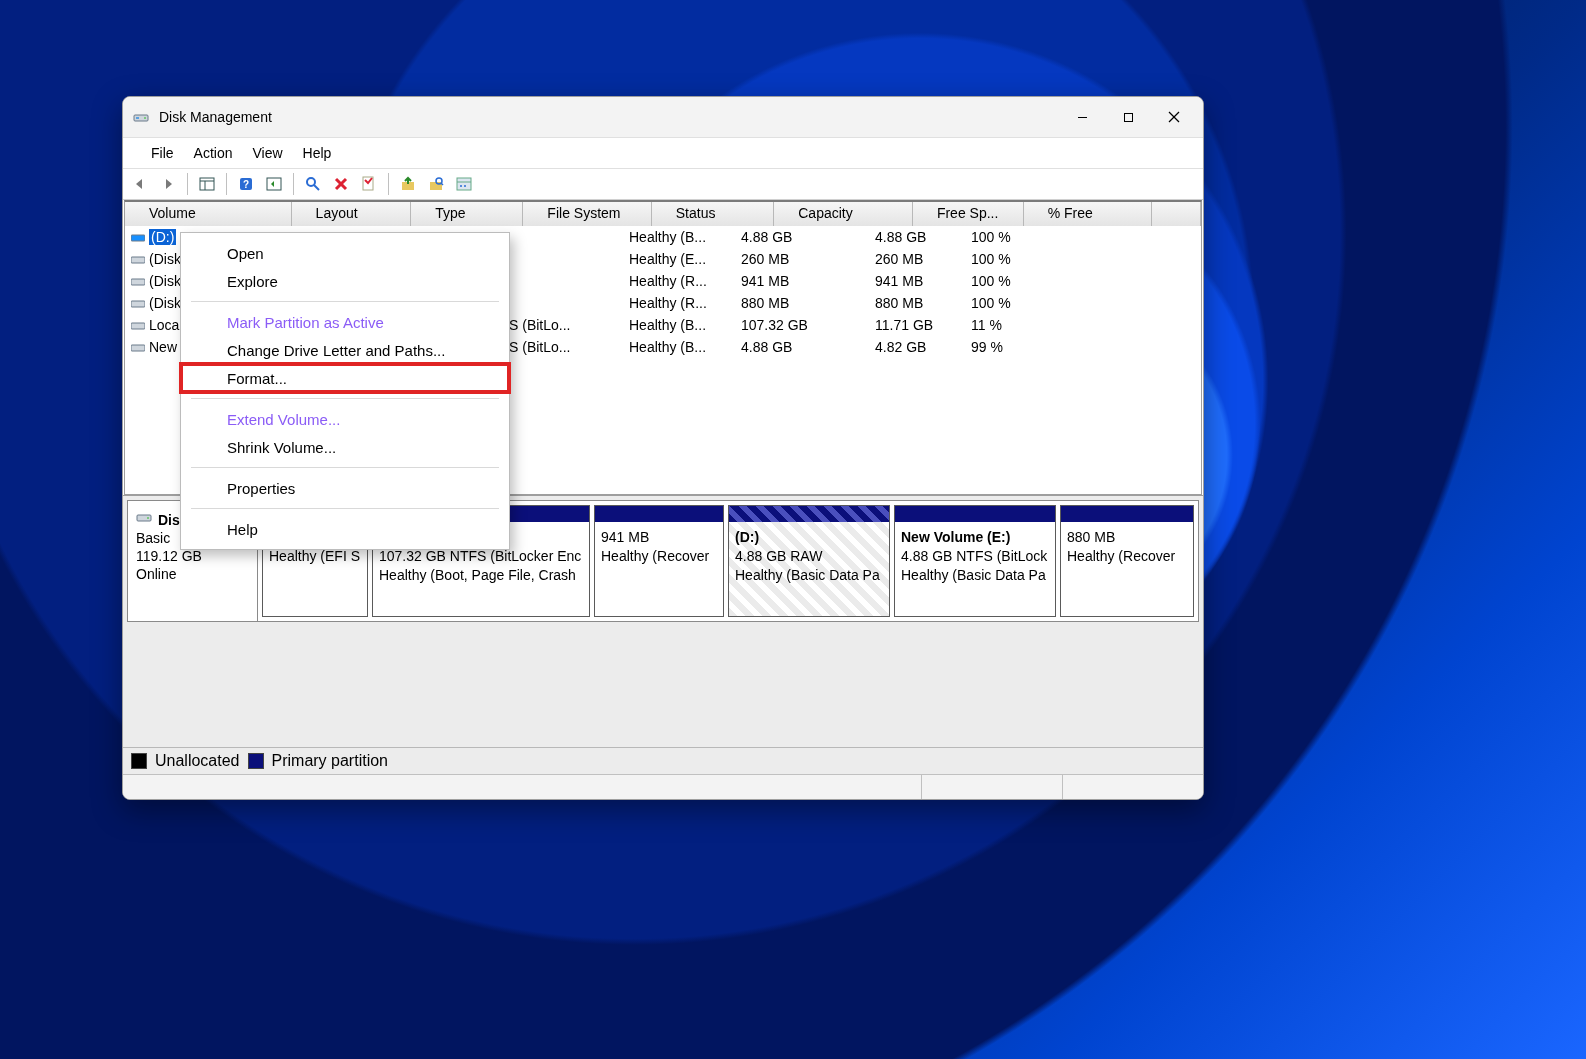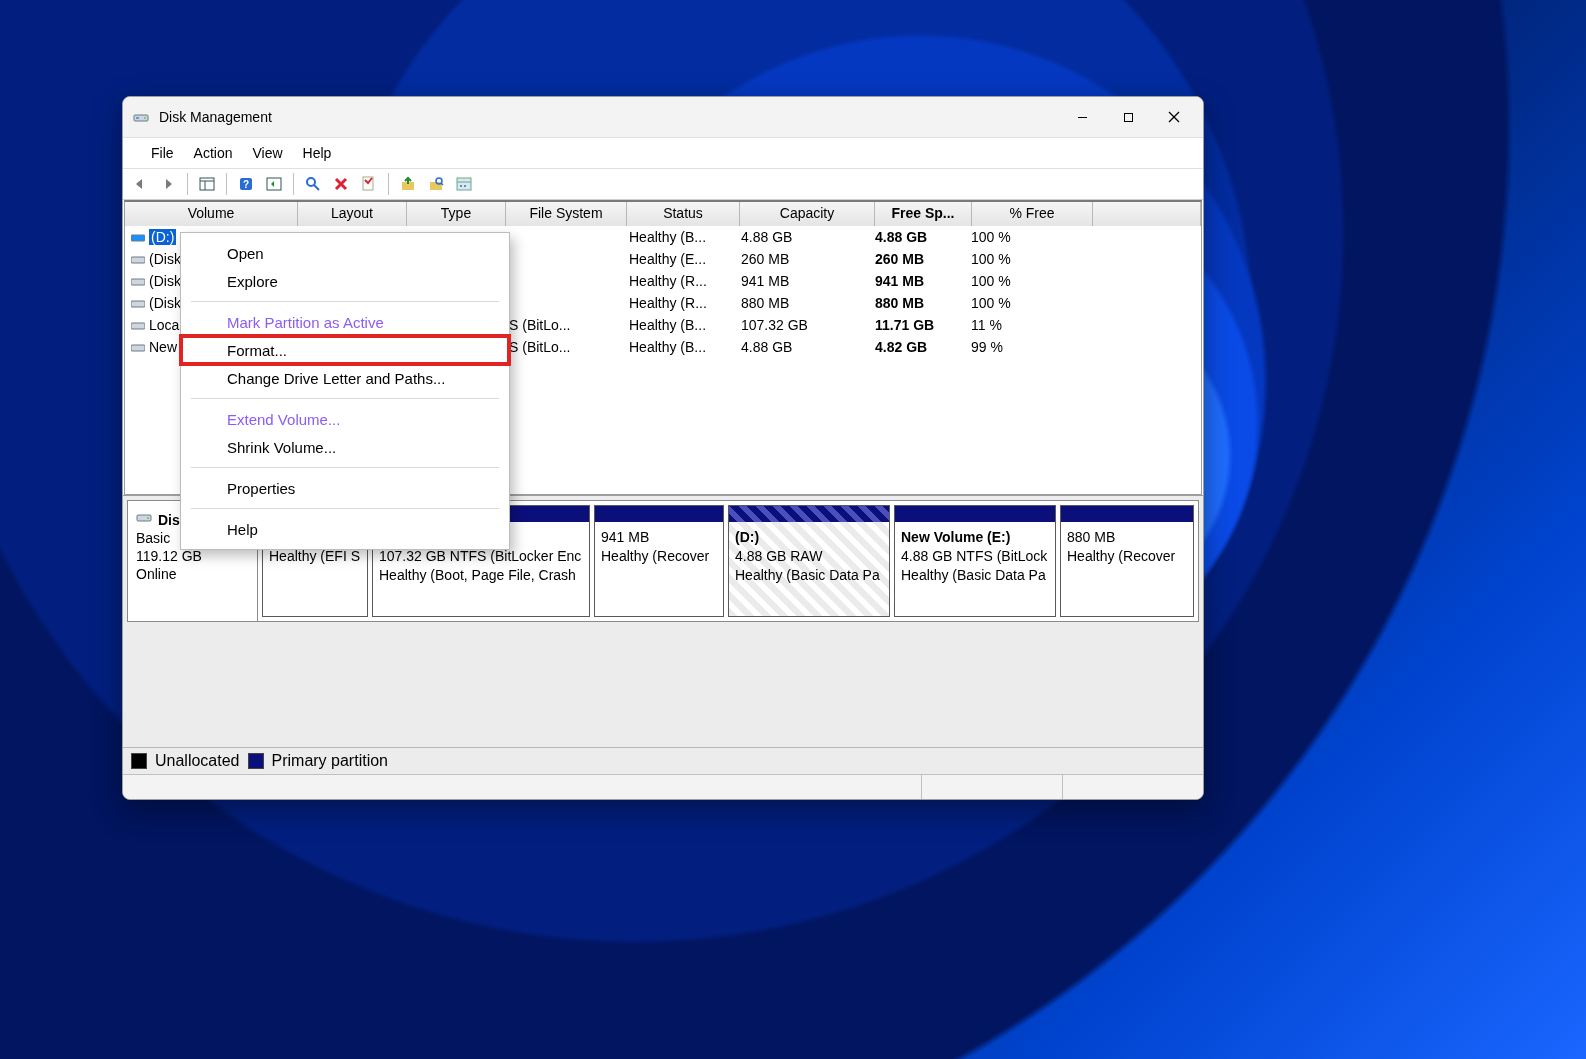--- a/index.html
+++ b/index.html
@@ -34,28 +34,28 @@
   .menubar{height:30px;display:flex;align-items:center;background:#fff;border-bottom:1px solid #e0e0e0;padding:0 18px;font-size:14px;}
   .menubar div{padding:4px 10px;}
   
   .toolbar{height:30px;display:flex;align-items:center;background:#fff;border-bottom:1px solid #d0d0d0;padding:0 4px;gap:2px;}
   .tbtn{width:24px;height:24px;display:flex;align-items:center;justify-content:center;border:1px solid transparent;}
   .tsep{width:1px;height:22px;background:#c0c0c0;margin:0 4px;}
   .tbtn svg{width:16px;height:16px;}
   
   .list-wrap{flex:none;background:#fff;border:1px solid #9e9e9e;border-top:2px solid #7a7a7a;margin:0 1px;}
   .list-header{display:flex;height:24px;background:linear-gradient(#f6f6f6,#e4e4e4);font-size:14px;}
-  .list-header div{border-right:1px solid #b8b8b8;padding:3px 6px;overflow:hidden;white-space:nowrap;text-overflow:ellipsis;text-align:center;}
+  .list-header div{border-right:1px solid #b8b8b8;padding:3px 24px;overflow:hidden;white-space:nowrap;text-overflow:ellipsis;}
   .col-vol{width:160px;}
   .col-layout{width:96px;}
   .col-type{width:86px;}
   .col-fs{width:108px;}
   .col-status{width:100px;}
   .col-cap{width:122px;}
-  .col-free{width:84px;font-weight:bold;}
+  .col-free{width:84px;}
   .col-pct{width:108px;}
   .col-rest{flex:1;}
   .list-body{height:268px;overflow:auto;background:#fff;}
   .row{display:flex;height:22px;align-items:center;font-size:14px;}
   .row>div{padding:0 6px;overflow:hidden;white-space:nowrap;text-overflow:ellipsis;}
   .row .vol-icon{width:14px;height:12px;flex:none;margin-right:4px;}
   .vol-cell{display:flex;align-items:center;}
   .row.sel .vol-label{background:#0a63d6;color:#fff;padding:0 2px;}
   
   .disk-area{flex:1;background:#ececec;border-top:1px solid #9e9e9e;padding:4px;overflow:hidden;}
@@ -416,22 +416,22 @@
       <div></div>
       <div></div>
     </div>
   </div>
 
   <div id="ctx">
       <div class="item enabled">Open</div>
       <div class="item enabled">Explore</div>
       <div class="sep"></div>
       <div class="item disabled">Mark Partition as Active</div>
+      <div class="item enabled">Change Drive Letter and Paths...</div>
       <div class="item enabled hl">Format...</div>
-      <div class="item enabled">Change Drive Letter and Paths...</div>
       <div class="sep"></div>
       <div class="item disabled">Extend Volume...</div>
       <div class="item enabled">Shrink Volume...</div>
       <div class="sep"></div>
       <div class="item enabled">Properties</div>
       <div class="sep"></div>
       <div class="item enabled">Help</div>
     </div>
 
 </div>

